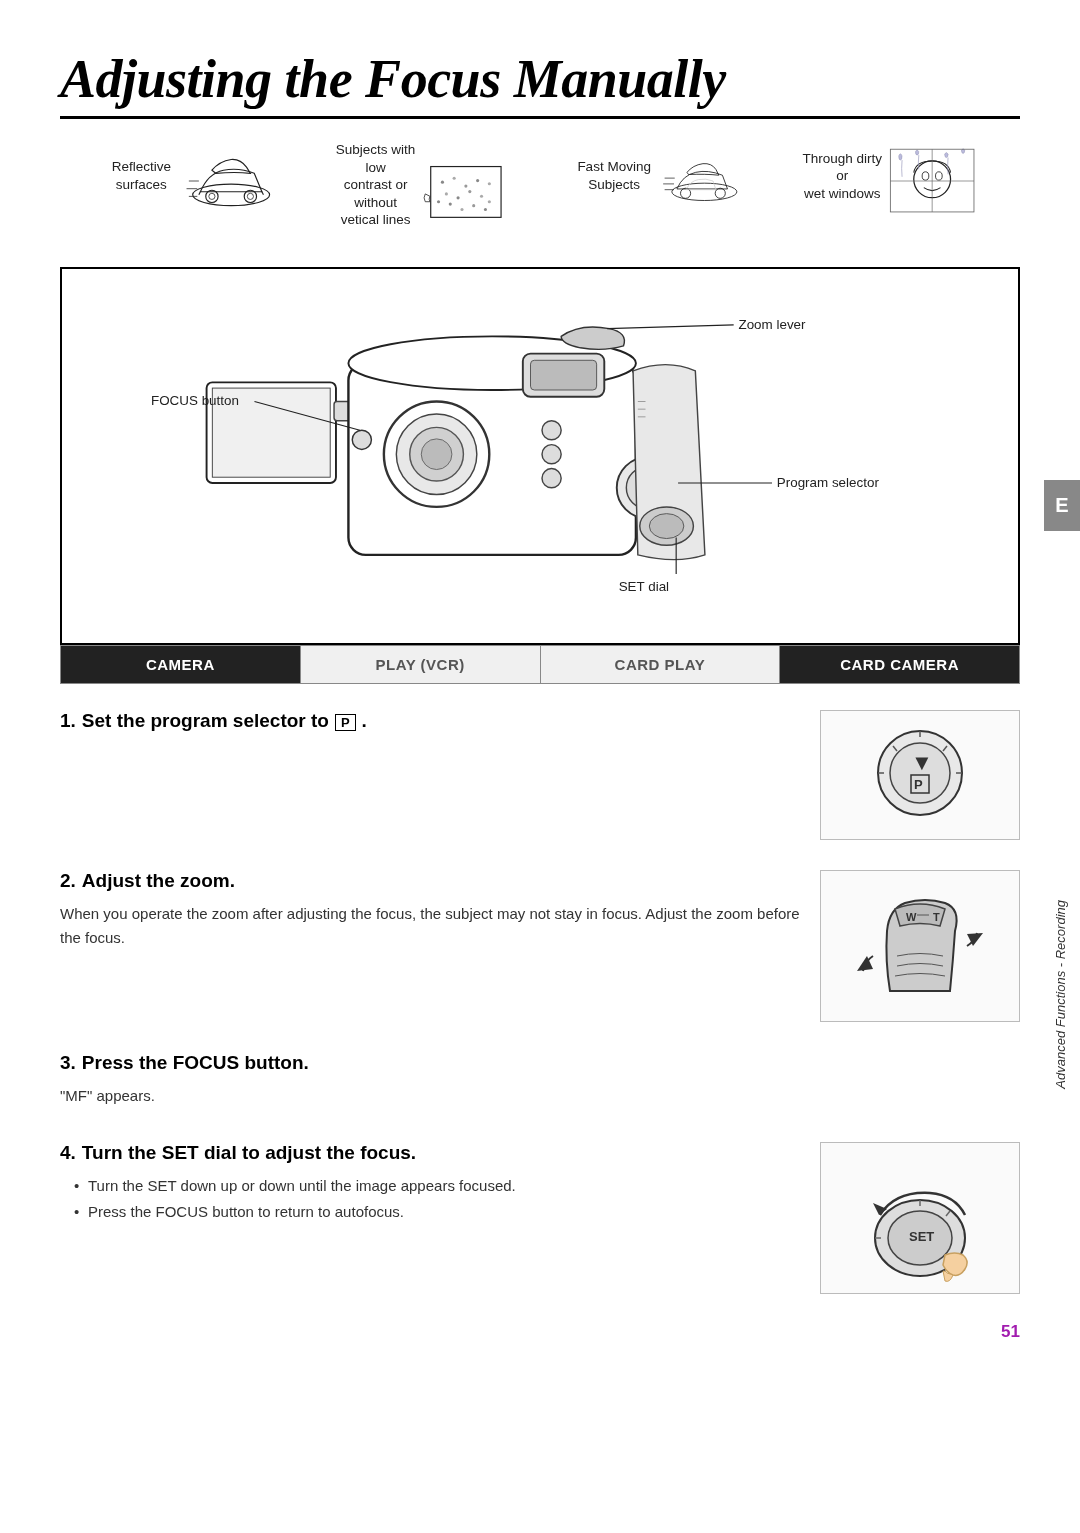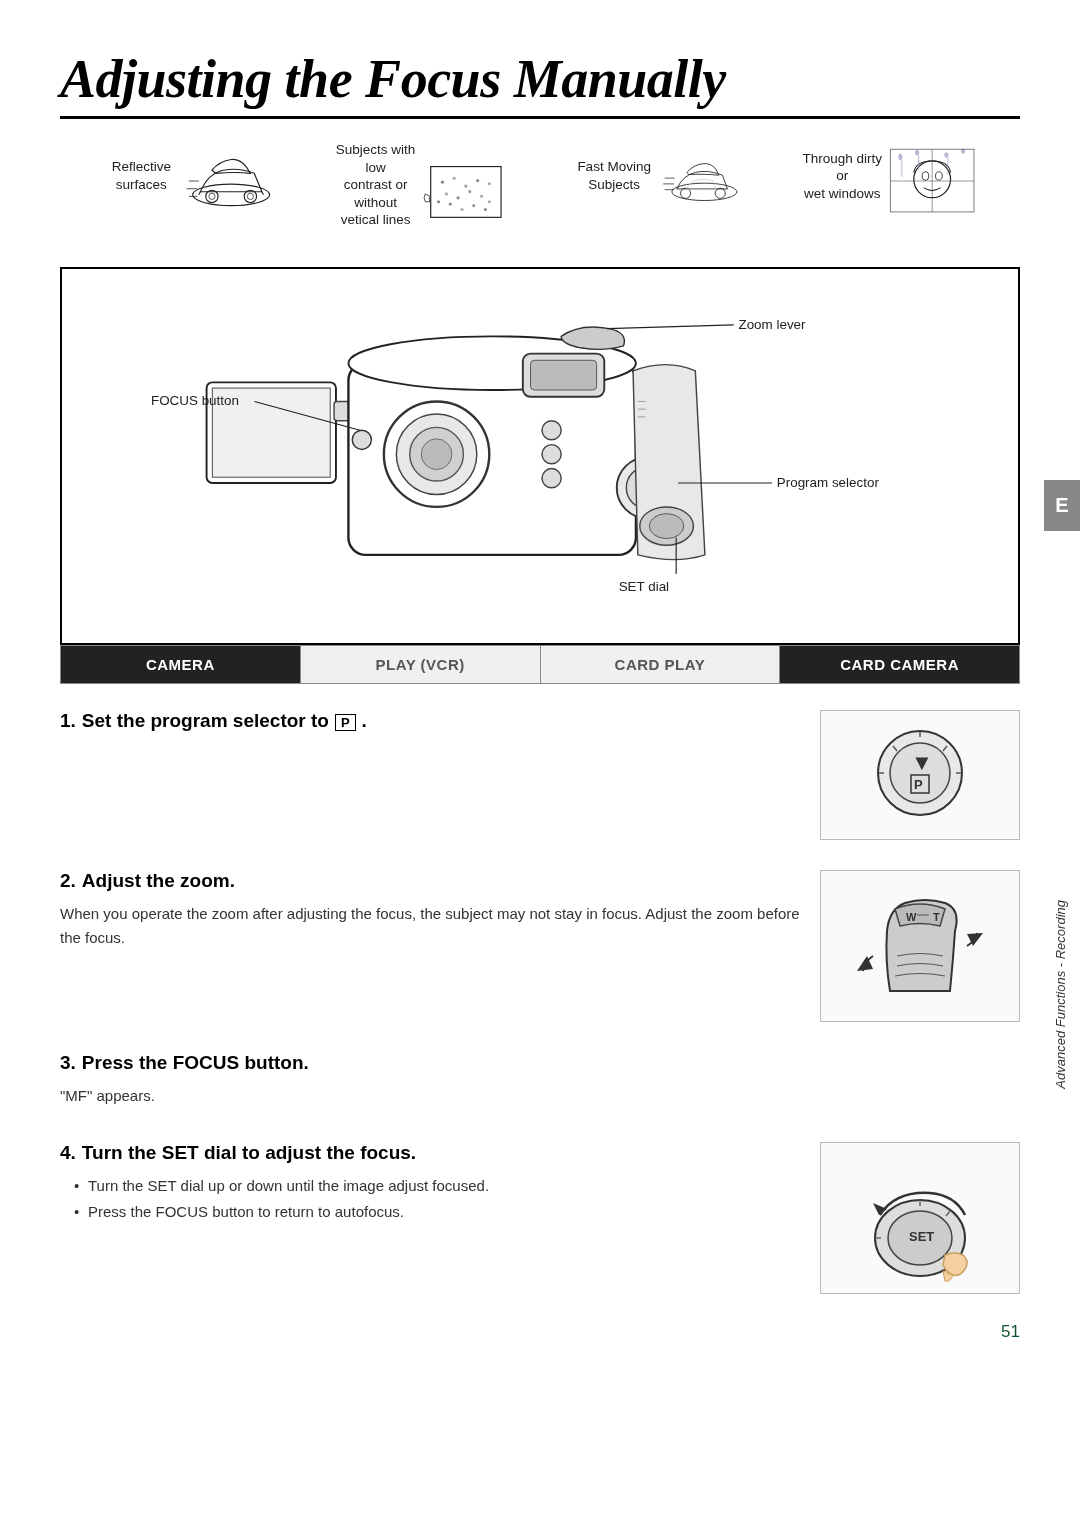--- a/index.html
+++ b/index.html
@@ -198,22 +198,22 @@
       color: #fff;
       writing-mode: horizontal-tb;
     }
 
     
     .page-number {
       position: absolute;
       bottom: 30px;
       right: 60px;
       font-size: 17px;
-      color: #14532d;
-      font-weight: normal;
+      color: #a21caf;
+      font-weight: bold;
     }
 
     
     .p-symbol {
       display: inline-block;
       border: 1.5px solid #000;
       font-size: 13px;
       font-weight: bold;
       padding: 1px 5px;
       vertical-align: middle;
@@ -472,21 +472,21 @@
       </div>
     </div>
 
     <div class="step-row">
       <div class="step-text">
         <div class="step-heading">
           <span class="step-num">4.</span>
           <span>Turn the SET dial to adjust the focus.</span>
         </div>
         <ul class="bullet-list">
-          <li>Turn the SET dial up or down until the image adjust focused.</li>
+          <li>Turn the SET down up or down until the image appears focused.</li>
           <li>Press the FOCUS button to return to autofocus.</li>
         </ul>
       </div>
       <div class="step-img-box">
         <svg width="170" height="150" viewBox="0 0 170 150">
 
           <ellipse cx="85" cy="95" rx="45" ry="38" fill="#ddd" stroke="#333" stroke-width="2"></ellipse>
           <ellipse cx="85" cy="95" rx="32" ry="27" fill="#ccc" stroke="#444" stroke-width="1.5"></ellipse>
 
           <text x="74" y="98" font-size="13" font-weight="bold" fill="#333" font-family="Arial">SET</text>

